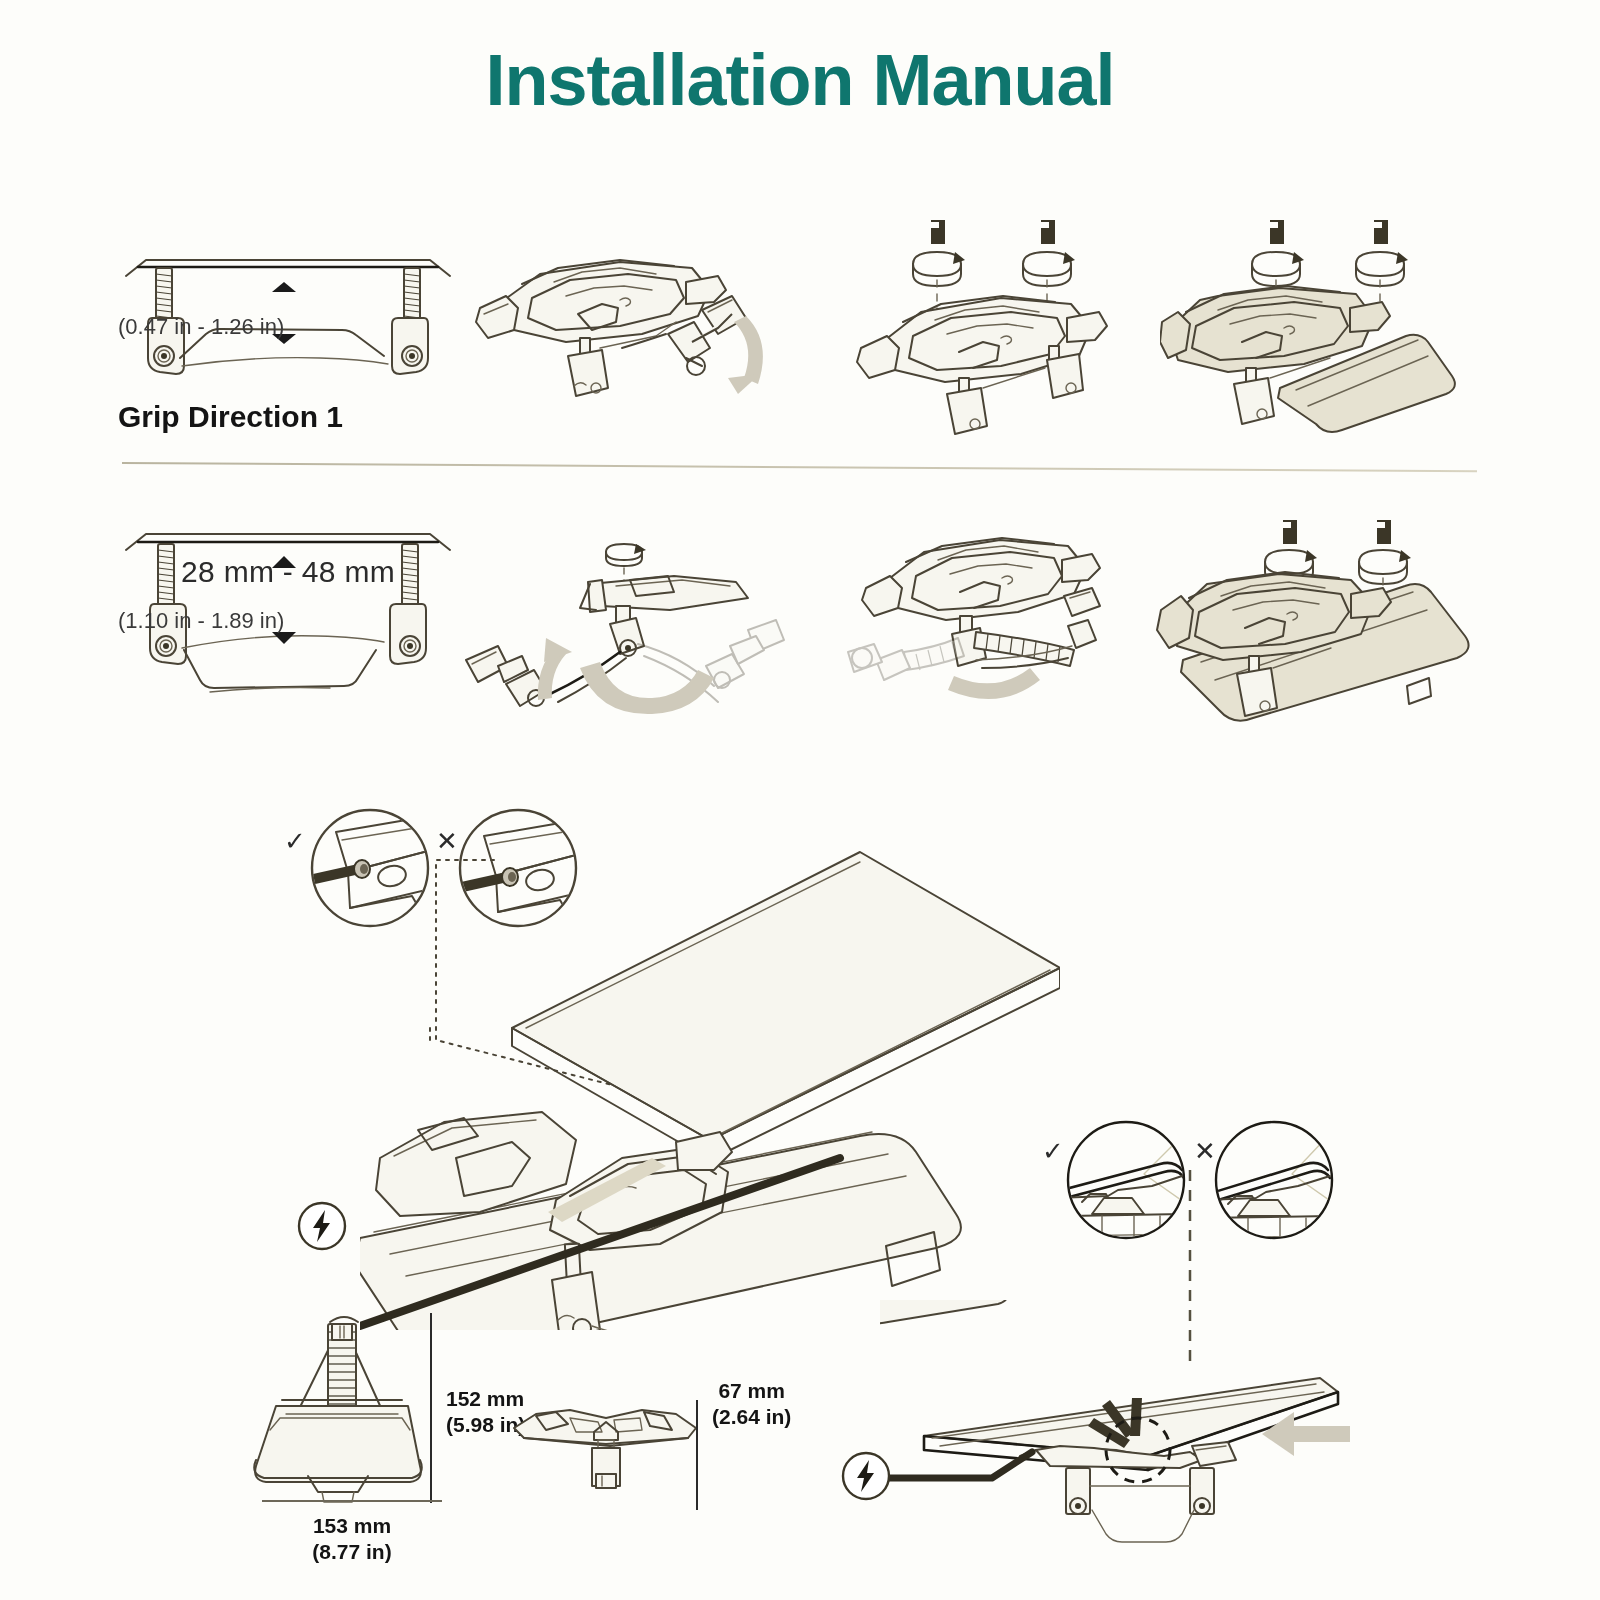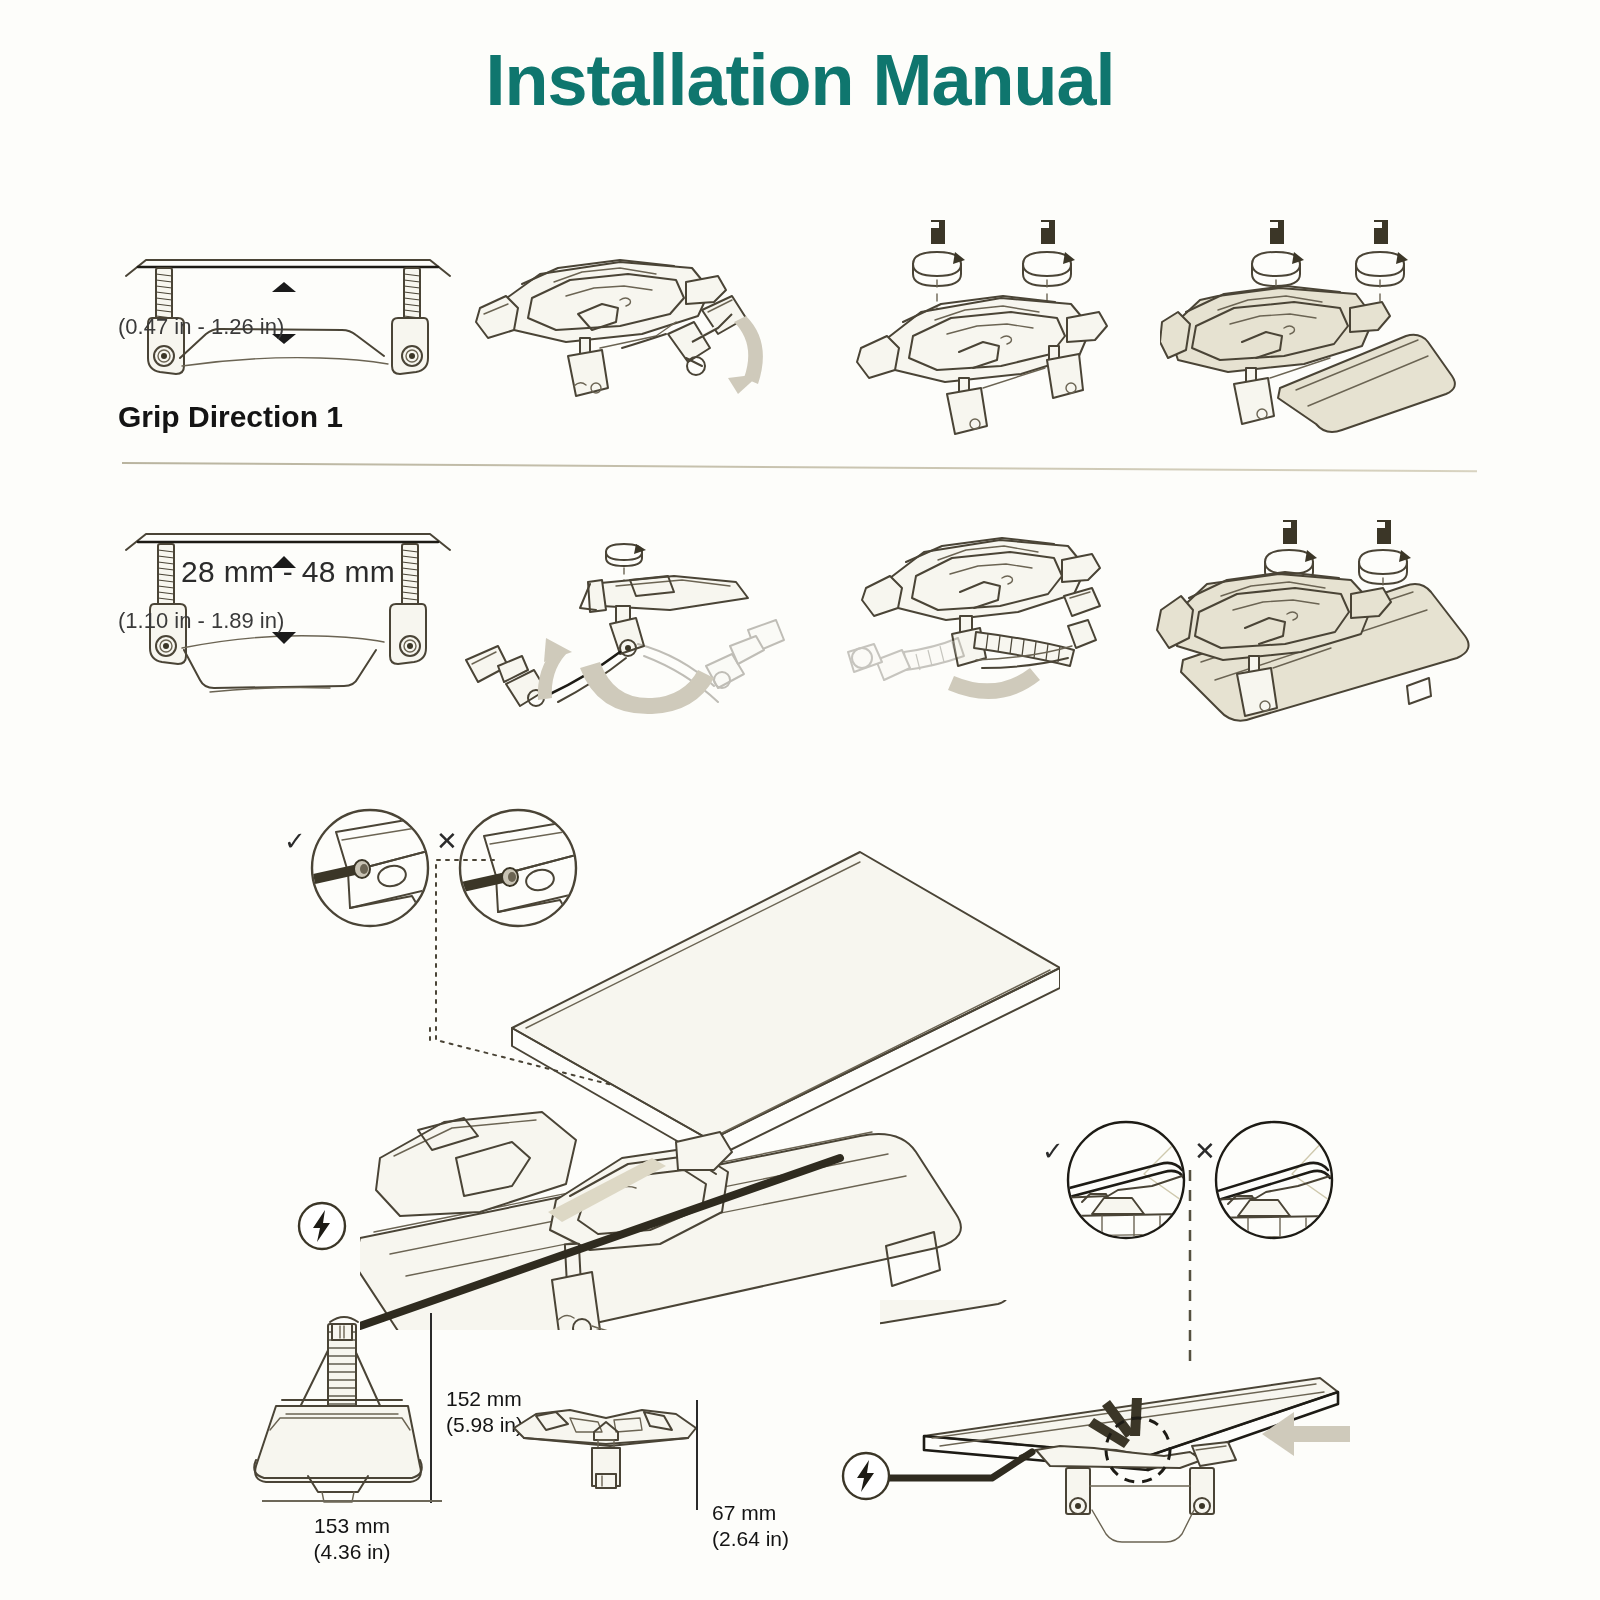--- a/index.html
+++ b/index.html
@@ -46,21 +46,21 @@
     font-size:30px;font-weight:500;color:#2b2b2b;
     letter-spacing:0.3px;
   }
   .dim-sub{
     position:absolute;width:100%;text-align:left;
     font-size:22px;color:#3a3a3a;
   }
 
   
   .dimtext{
-    position:absolute;font-size:21px;font-weight:normal;color:#141414;
+    position:absolute;font-size:21px;font-weight:bold;color:#141414;
     line-height:1.25;white-space:nowrap;
   }
   .dimtext.center{text-align:center;}
   .dimline-v{position:absolute;width:2px;background:#2a2a2a;}
   .dimline-h{position:absolute;height:2px;background:#6d6859;}
 
   
   .mark{
     position:absolute;font-size:26px;font-weight:bold;color:#2b2b2b;
     font-family:"DejaVu Sans", sans-serif;line-height:1;
@@ -676,42 +676,42 @@
 
   <div class="dimline-v" style="left:430px;top:1313px;height:190px;"></div>
   <div class="dimtext" style="left:446px;top:1386px;">
     <div>152 mm</div>
     <div>(5.98 in)</div>
   </div>
 
   <div class="dimline-h" style="left:262px;top:1500px;width:180px;"></div>
   <div class="dimtext center" style="left:262px;top:1513px;width:180px;">
     <div>153 mm</div>
-    <div>(4.36 in)</div>
+    <div>(8.77 in)</div>
   </div>
 
   <div class="abs" style="left:510px;top:1392px;">
     <svg width="190" height="120" viewBox="0 0 190 120">
       <path class="fill-lt" d="M4 36 L26 22 L60 18 L96 26 L132 18 L166 22 L186 36 L178 46 L100 54 L14 46 Z"></path>
       <path class="ln" d="M26 24 L46 20 L58 32 L36 38 Z"></path>
       <path class="ln" d="M134 20 L154 24 L162 38 L140 34 Z"></path>
       <path class="ln-thin" d="M60 26 L88 30 L92 40 L66 40 Z"></path>
       <path class="ln-thin" d="M104 28 L130 26 L132 38 L106 40 Z"></path>
       <path class="ln" d="M14 46 L96 52 L178 46"></path>
       <path class="ln" d="M84 40 L96 30 L108 40 L108 48 L84 48 Z"></path>
       <path class="ln-thin" d="M88 48 L104 48 L104 56 L88 56 Z"></path>
       <rect class="fill-lt" x="82" y="56" width="28" height="38"></rect>
       <path class="ln-thin" d="M86 82 L106 82"></path>
       <rect class="fill-lt" x="86" y="82" width="20" height="14"></rect>
       <path class="ln-thin" d="M92 84 L92 94"></path>
     </svg>
   </div>
 
   <div class="dimline-v" style="left:696px;top:1400px;height:110px;"></div>
-  <div class="dimtext" style="left:712px;top:1500px;">
+  <div class="dimtext" style="left:712px;top:1378px;text-align:center;">
     <div>67 mm</div>
     <div>(2.64 in)</div>
   </div>
 
   <div class="abs" style="left:880px;top:1300px;">
     <svg width="470" height="280" viewBox="0 0 470 280">
 
       <g>
         <path class="fill-lt" d="M-30 -20 L96 -44 q14 -2 20 8 l10 24 q6 12 -8 16 L8 22 q-16 4 -24 -6 Z"></path>
         <path class="ln" d="M76 -34 L112 -42 L118 -20 L84 -12 Z"></path>

